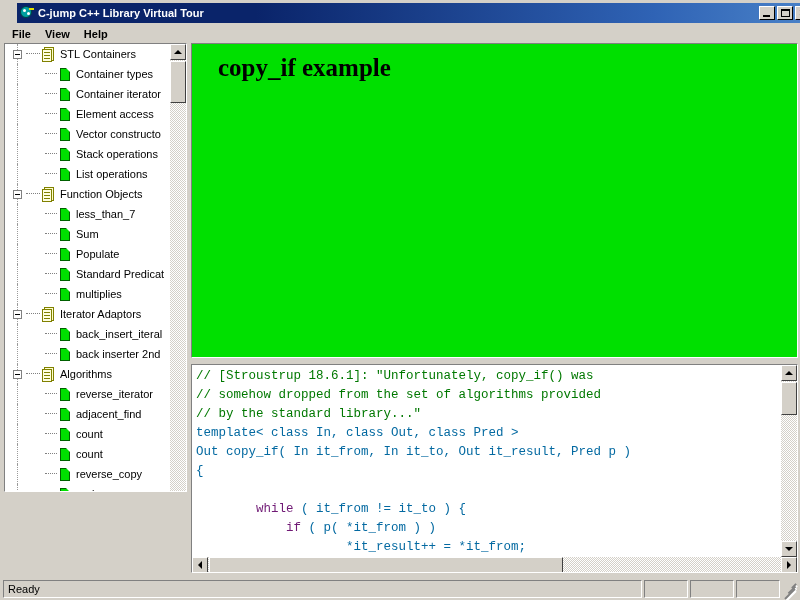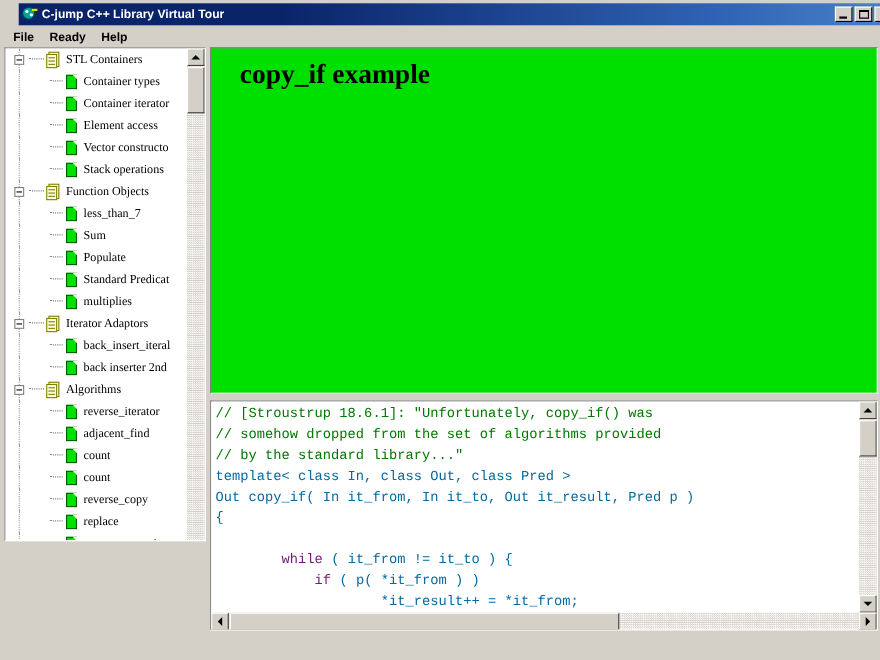--- a/index.html
+++ b/index.html
@@ -113,21 +113,20 @@
   .tree-panel {
     position: absolute; left: 3px; top: 42px;
     width: 183px; height: 449px;
     background: #ffffff;
     border-top: 1px solid #808080;
     border-left: 1px solid #808080;
     border-right: 1px solid #ffffff;
     border-bottom: 1px solid #ffffff;
     box-sizing: border-box;
     overflow: hidden;
-    font-family: Liberation Serif, serif;
   }
   .tree-clip {
     position: absolute; left: 0; top: 0;
     width: 168px; height: 513px;
     overflow: hidden;
     background: #fff;
   }
   .tree-scroll-inner {
     position: absolute; left: 0; top: 0;
     width: 260px;
@@ -374,21 +373,21 @@
           <span class="glyph-max"></span>
         </div>
       <div class="winbtn">
           <span class="glyph-close">✕</span>
         </div>
     </div>
   </div>
 
   <div class="menubar">
     <div class="menu-item">File</div>
-    <div class="menu-item">Ready</div>
+    <div class="menu-item">View</div>
     <div class="menu-item">Help</div>
   </div>
 
   <div class="tree-panel">
     <div class="tree-clip">
       <div class="tree-scroll-inner" id="tree-list">
           <div class="tnode">
             <div class="vline"></div>
             <span class="indent" style="width: 8px;"></span>
             <span class="expander"></span>
@@ -447,20 +446,30 @@
             <span class="indent" style="width: 40px;"></span>
             <span class="dots" style="width: 12px;"></span>
             <span class="ico-page">
               <span class="body"></span>
               <span class="fold"></span>
             </span>
             <span class="tlabel">Stack operations</span>
           </div>
           <div class="tnode">
             <div class="vline"></div>
+            <span class="indent" style="width: 40px;"></span>
+            <span class="dots" style="width: 12px;"></span>
+            <span class="ico-page">
+              <span class="body"></span>
+              <span class="fold"></span>
+            </span>
+            <span class="tlabel">List operations</span>
+          </div>
+          <div class="tnode">
+            <div class="vline"></div>
             <span class="indent" style="width: 8px;"></span>
             <span class="expander"></span>
             <span class="dots" style="width: 14px;"></span>
             <span class="ico-folder">
               <span class="back"></span>
               <span class="front"></span>
               <span class="l1"></span>
               <span class="l2"></span>
               <span class="l3"></span>
             </span>
@@ -691,14 +700,28 @@
       <div class="sb-btn" style="left:0; top:0;">
           <span class="arrow arr-left"></span>
         </div>
       <div class="sb-thumb" style="left:17px; top:0; width:354px; height:16px;"></div>
       <div class="sb-btn" style="left:589px; top:0;">
           <span class="arrow arr-right"></span>
         </div>
     </div>
   </div>
 
+  <div class="statusbar">
+    <div class="status-main">Ready</div>
+    <div class="status-pane"></div>
+    <div class="status-pane"></div>
+    <div class="status-pane"></div>
+    <div class="grip">
+      <i class="s" style="left:9px; top:4px; width:6px;"></i>
+      <i style="left:10px; top:6px; width:6px;"></i>
+      <i class="s" style="left:5px; top:8px; width:10px;"></i>
+      <i style="left:6px; top:10px; width:10px;"></i>
+      <i class="s" style="left:1px; top:12px; width:14px;"></i>
+      <i style="left:2px; top:14px; width:14px;"></i>
+    </div>
+  </div>
 
 </div>
 
 </body></html>

